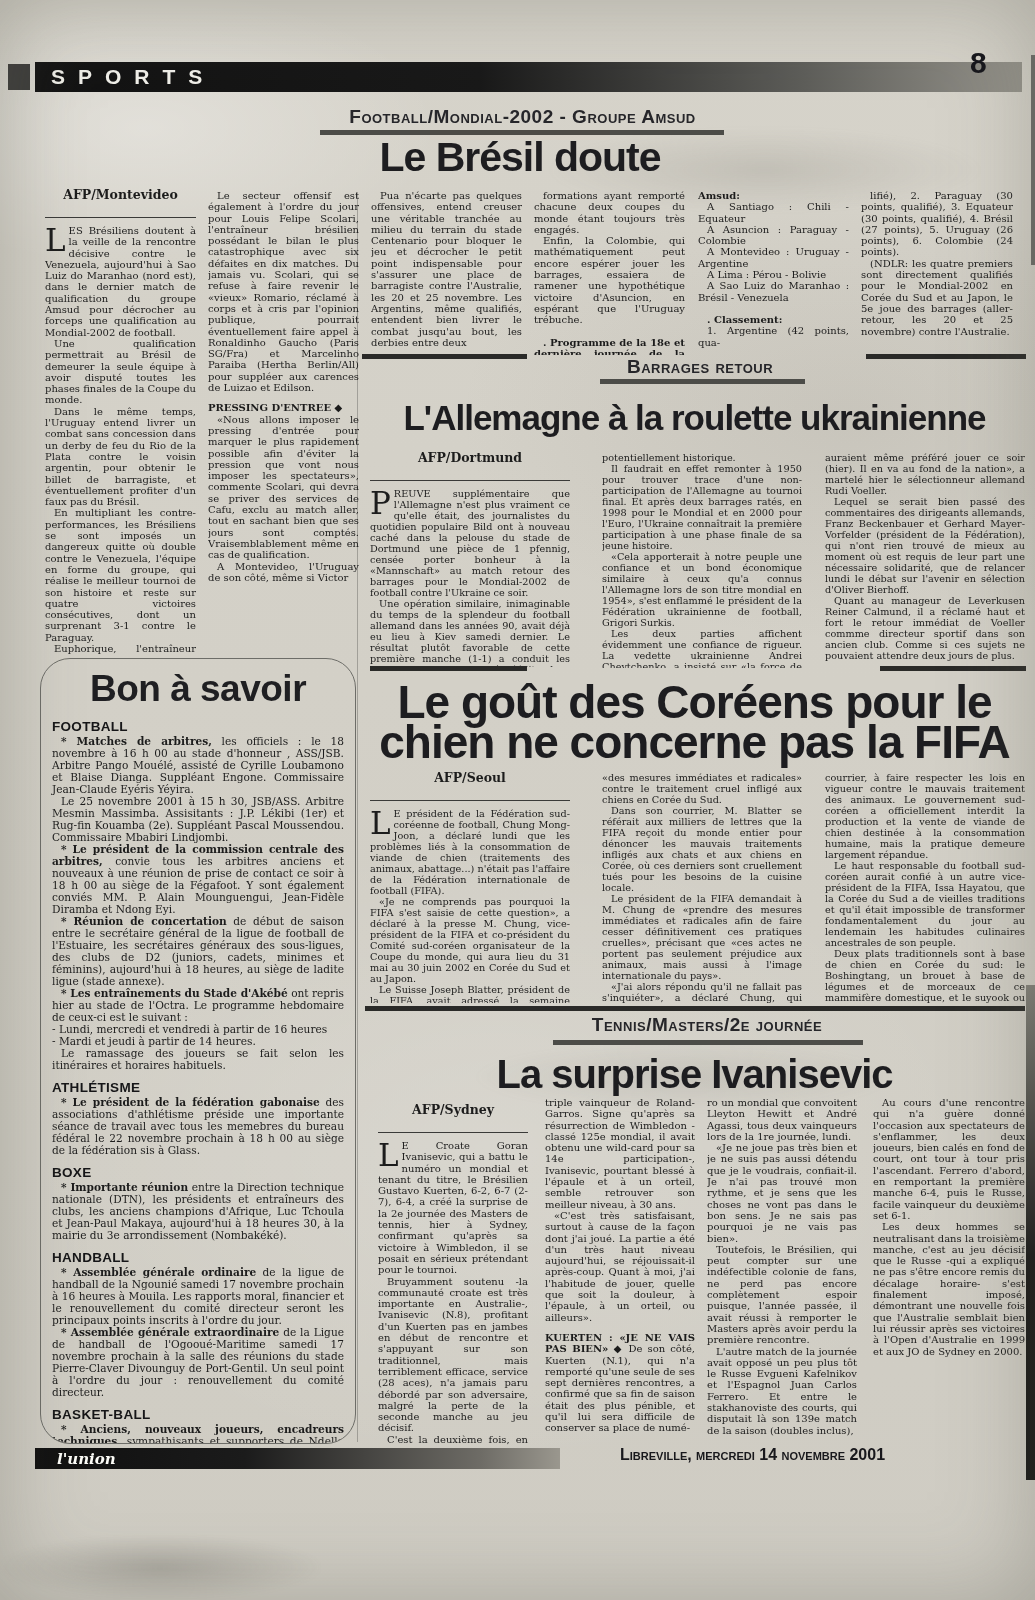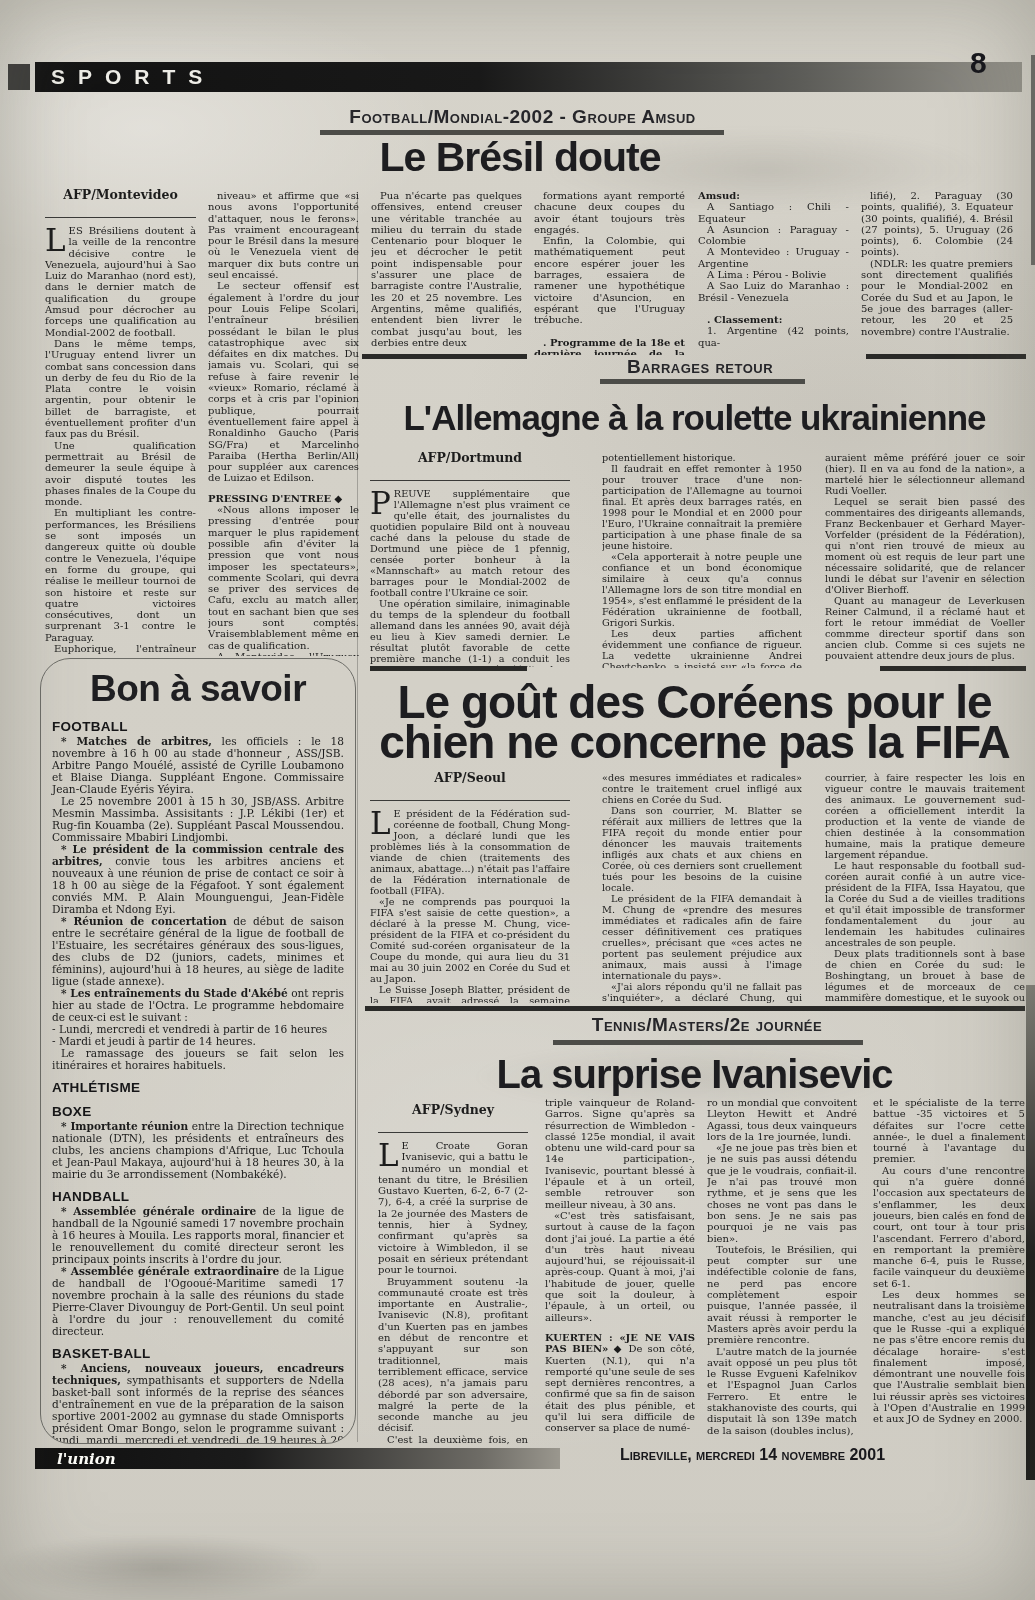--- a/index.html
+++ b/index.html
@@ -80,38 +80,37 @@
 
   <section>
     <div class="abs kicker" style="left:300px;top:106px;width:445px;font-size:19px;">Football/Mondial-2002 - Groupe Amsud</div>
     <div class="abs rule" style="left:320px;top:130px;width:404px;"></div>
     <h1 class="abs h1" style="left:285px;top:134px;width:470px;font-size:41px;">Le Brésil doute</h1>
 
     <div class="abs col" style="left:45px;top:187px;width:151px;height:468px;">
       <div class="byline">AFP/Montevideo</div>
       <div>
           <p class="noindent"><span class="dropcap">L</span>ES Brésiliens doutent à la veille de la rencontre décisive contre le Venezuela, aujourd'hui à Sao Luiz do Maranhao (nord est), dans le dernier match de qualification du groupe Amsud pour décrocher au forceps une qualification au Mondial-2002 de football.</p>
+          <p>Une qualification permettrait au Brésil de demeurer la seule équipe à avoir disputé toutes les phases finales de la Coupe du monde.</p>
           <p>Dans le même temps, l'Uruguay entend livrer un combat sans concession dans un derby de feu du Rio de la Plata contre le voisin argentin, pour obtenir le billet de barragiste, et éventuellement profiter d'un faux pas du Brésil.</p>
-          <p>Une qualification permettrait au Brésil de demeurer la seule équipe à avoir disputé toutes les phases finales de la Coupe du monde.</p>
           <p>En multipliant les contre-performances, les Brésiliens se sont imposés un dangereux quitte où double contre le Venezuela, l'équipe en forme du groupe, qui réalise le meilleur tournoi de son histoire et reste sur quatre victoires consécutives, dont un surprenant 3-1 contre le Paraguay.</p>
           <p>Euphorique, l'entraîneur vénézuélien Richard Paez estime que son équipe «n'a pas encore atteint son meilleur</p>
         </div>
     </div>
     <div class="abs col" style="left:208px;top:190px;width:151px;height:466px;">
-        <p>niveau» et affirme que «si nous avons l'opportunité d'attaquer, nous le ferons». Pas vraiment encourageant pour le Brésil dans la mesure où le Venezuela vient de marquer dix buts contre un seul encaissé.</p>
         <p>Le secteur offensif est également à l'ordre du jour pour Louis Felipe Scolari, l'entraîneur brésilien possédant le bilan le plus catastrophique avec six défaites en dix matches. Du jamais vu. Scolari, qui se refuse à faire revenir le «vieux» Romario, réclamé à corps et à cris par l'opinion publique, pourrait éventuellement faire appel à Ronaldinho Gaucho (Paris SG/Fra) et Marcelinho Paraiba (Hertha Berlin/All) pour suppléer aux carences de Luizao et Edilson.</p>
         <p class="subhead"><b>PRESSING D'ENTREE ◆</b></p>
         <p>«Nous allons imposer le pressing d'entrée pour marquer le plus rapidement possible afin d'éviter la pression que vont nous imposer les spectateurs», commente Scolari, qui devra se priver des services de Cafu, exclu au match aller, tout en sachant bien que ses jours sont comptés. Vraisemblablement même en cas de qualification.</p>
         <p>A Montevideo, l'Uruguay de son côté, même si Victor</p>
       </div>
     <div class="abs col" style="left:371px;top:190px;width:151px;height:156px;">
         <p>Pua n'écarte pas quelques offensives, entend creuser une véritable tranchée au milieu du terrain du stade Centenario pour bloquer le jeu et décrocher le petit point indispensable pour s'assurer une place de barragiste contre l'Australie, les 20 et 25 novembre. Les Argentins, même qualifiés, entendent bien livrer le combat jusqu'au bout, les derbies entre deux</p>
       </div>
     <div class="abs col" style="left:534px;top:190px;width:151px;height:165px;">
-        <p>formations ayant remporté chacune deux coupes du avoir étant toujours très engagés.</p>
+        <p>formations ayant remporté chacune deux coupes du monde étant toujours très engagés.</p>
         <p>Enfin, la Colombie, qui mathématiquement peut encore espérer jouer les barrages, essaiera de ramener une hypothétique victoire d'Asuncion, en espérant que l'Uruguay trébuche.</p>
         <p class="gap"><b>. Programme de la 18e et dernière journée de la zone</b></p>
       </div>
     <div class="abs col" style="left:698px;top:190px;width:151px;height:165px;">
         <p class="noindent"><b>Amsud:</b></p>
         <p>A Santiago : Chili - Equateur</p>
         <p>A Asuncion : Paraguay - Colombie</p>
         <p>A Montevideo : Uruguay - Argentine</p>
         <p>A Lima : Pérou - Bolivie</p>
         <p>A Sao Luiz do Maranhao : Brésil - Venezuela</p>
@@ -159,20 +158,23 @@
           <p><b>* Matches de arbitres,</b> les officiels : le 18 novembre à 16 h 00 au stade d'honneur , ASS/JSB. Arbitre Pango Mouélé, assisté de Cyrille Loubamono et Blaise Dianga. Suppléant Engone. Commissaire Jean-Claude Eyéris Yéyira.</p>
           <p>Le 25 novembre 2001 à 15 h 30, JSB/ASS. Arbitre Mesmin Massimba. Assisitants : J.P. Lékibi (1er) et Rug-fin Kouamba (2e). Suppléant Pascal Moussendou. Commissaire Mbabiri Lindjombi.</p>
           <p><b>* Le président de la commission centrale des arbitres,</b> convie tous les arbitres anciens et nouveaux à une réunion de prise de contact ce soir à 18 h 00 au siège de la Fégafoot. Y sont également conviés MM. P. Alain Mounguengui, Jean-Fidèle Diramba et Ndong Eyi.</p>
           <p><b>* Réunion de concertation</b> de début de saison entre le secrétaire général de la ligue de football de l'Estuaire, les secrétaires généraux des sous-ligues, des clubs de D2 (juniors, cadets, minimes et féminins), aujourd'hui à 18 heures, au siège de ladite ligue (stade annexe).</p>
           <p><b>* Les entraînements du Stade d'Akébé</b> ont repris hier au stade de l'Octra. Le programme hebdomaire de ceux-ci est le suivant :</p>
           <p class="noindent">- Lundi, mercredi et vendredi à partir de 16 heures</p>
           <p class="noindent">- Mardi et jeudi à partir de 14 heures.</p>
           <p>Le ramassage des joueurs se fait selon les itinéraires et horaires habituels.</p>
         </div>
       <div class="savoir-heading">ATHLÉTISME</div>
+      <div>
+          <p><b>* Le président de la fédération gabonaise</b> des associations d'athlétisme préside une importante séance de travail avec tous les memebres du bureau fédéral le 22 novembre prochain à 18 h 00 au siège de la fédération sis à Glass.</p>
+        </div>
       <div class="savoir-heading">BOXE</div>
       <div>
           <p><b>* Importante réunion</b> entre la Direction technique nationale (DTN), les présidents et entraîneurs des clubs, les anciens champions d'Afrique, Luc Tchoula et Jean-Paul Makaya, aujourd'hui à 18 heures 30, à la mairie du 3e arrondissement (Nombakéké).</p>
         </div>
       <div class="savoir-heading">HANDBALL</div>
       <div>
           <p><b>* Assemblée générale ordinaire</b> de la ligue de handball de la Ngounié samedi 17 novembre prochain à 16 heures à Mouila. Les rapports moral, financier et le renouvellement du comité directeur seront les principaux points inscrits à l'ordre du jour.</p>
           <p><b>* Assemblée générale extraordinaire</b> de la Ligue de handball de l'Ogooué-Maritime samedi 17 novembre prochain à la salle des réunions du stade Pierre-Claver Divounguy de Port-Gentil. Un seul point à l'ordre du jour : renouvellement du comité directeur.</p>
         </div>
       <div class="savoir-heading">BASKET-BALL</div>
@@ -227,21 +229,20 @@
         <p>«C'est très satisfaisant, surtout à cause de la façon dont j'ai joué. La partie a été d'un très haut niveau aujourd'hui, se réjouissait-il après-coup. Quant à moi, j'ai l'habitude de jouer, quelle que soit la douleur, à l'épaule, à un orteil, ou ailleurs».</p>
         <p class="subhead"><b>KUERTEN : «JE NE VAIS PAS BIEN» ◆</b> De son côté, Kuerten (N.1), qui n'a remporté qu'une seule de ses sept dernières rencontres, a confirmé que sa fin de saison était des plus pénible, et qu'il lui sera difficile de conserver sa place de numé-</p>
       </div>
     <div class="abs col" style="left:707px;top:1097px;width:150px;height:350px;">
         <p class="noindent">ro un mondial que convoitent Lleyton Hewitt et André Agassi, tous deux vainqueurs lors de la 1re journée, lundi.</p>
         <p>«Je ne joue pas très bien et je ne suis pas aussi détendu que je le voudrais, confiait-il. Je n'ai pas trouvé mon rythme, et je sens que les choses ne vont pas dans le bon sens. Je ne sais pas pourquoi je ne vais pas bien».</p>
         <p>Toutefois, le Brésilien, qui peut compter sur une indéfectible colonie de fans, ne perd pas encore complètement espoir puisque, l'année passée, il avait réussi à remporter le Masters après avoir perdu la première rencontre.</p>
         <p>L'autre match de la journée avait opposé un peu plus tôt le Russe Evgueni Kafelnikov et l'Espagnol Juan Carlos Ferrero. Et entre le stakhanoviste des courts, qui disputait là son 139e match de la saison (doubles inclus),</p>
       </div>
     <div class="abs col" style="left:873px;top:1097px;width:152px;height:350px;">
-        <p class="noindent">et le spécialiste de la terre battue -35 victoires et 5 défaites sur l'ocre cette année-, le duel a finalement tourné à l'avantage du premier.</p>
         <p>Au cours d'une rencontre qui n'a guère donné l'occasion aux spectateurs de s'enflammer, les deux joueurs, bien calés en fond de court, ont tour à tour pris l'ascendant. Ferrero d'abord, en remportant la première manche 6-4, puis le Russe, facile vainqueur du deuxième set 6-1.</p>
         <p>Les deux hommes se neutralisant dans la troisième manche, c'est au jeu décisif que le Russe -qui a expliqué ne pas s'être encore remis du décalage horaire- s'est finalement imposé, démontrant une nouvelle fois que l'Australie semblait bien lui réussir après ses victoires à l'Open d'Australie en 1999 et aux JO de Sydney en 2000.</p>
       </div>
   </section>
 
   <footer>
     <div class="abs footer-bar">
       <span class="paper-name">l'union</span>
     </div>
     <div class="abs dateline">Libreville, mercredi 14 novembre 2001</div>

